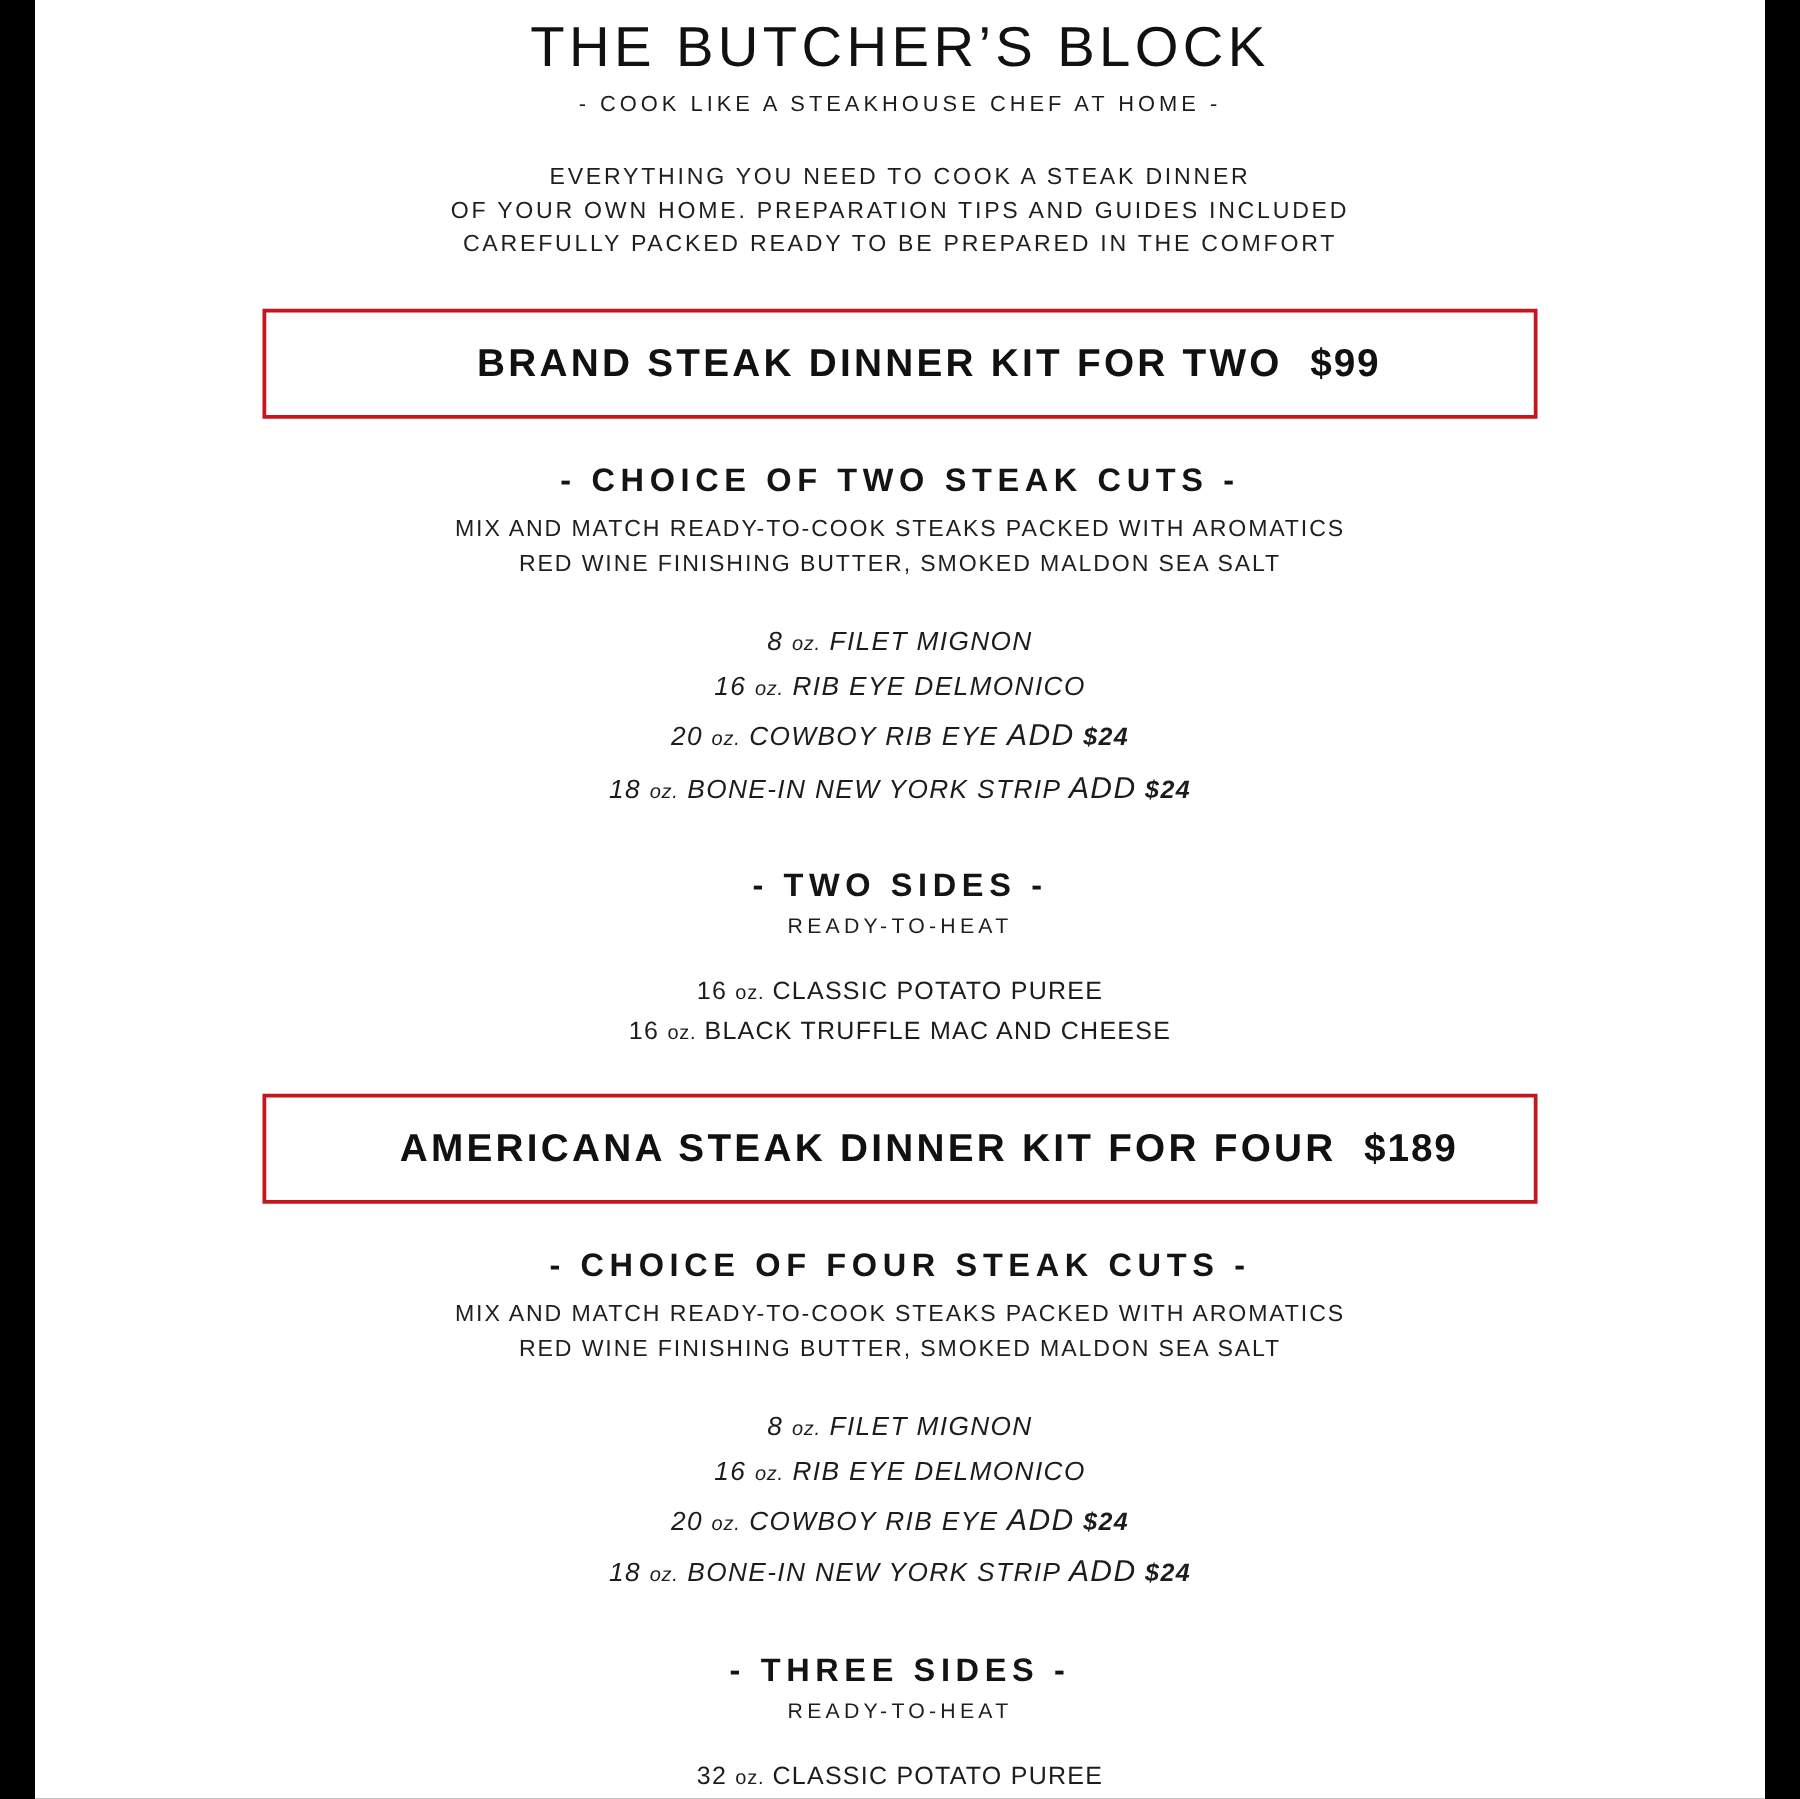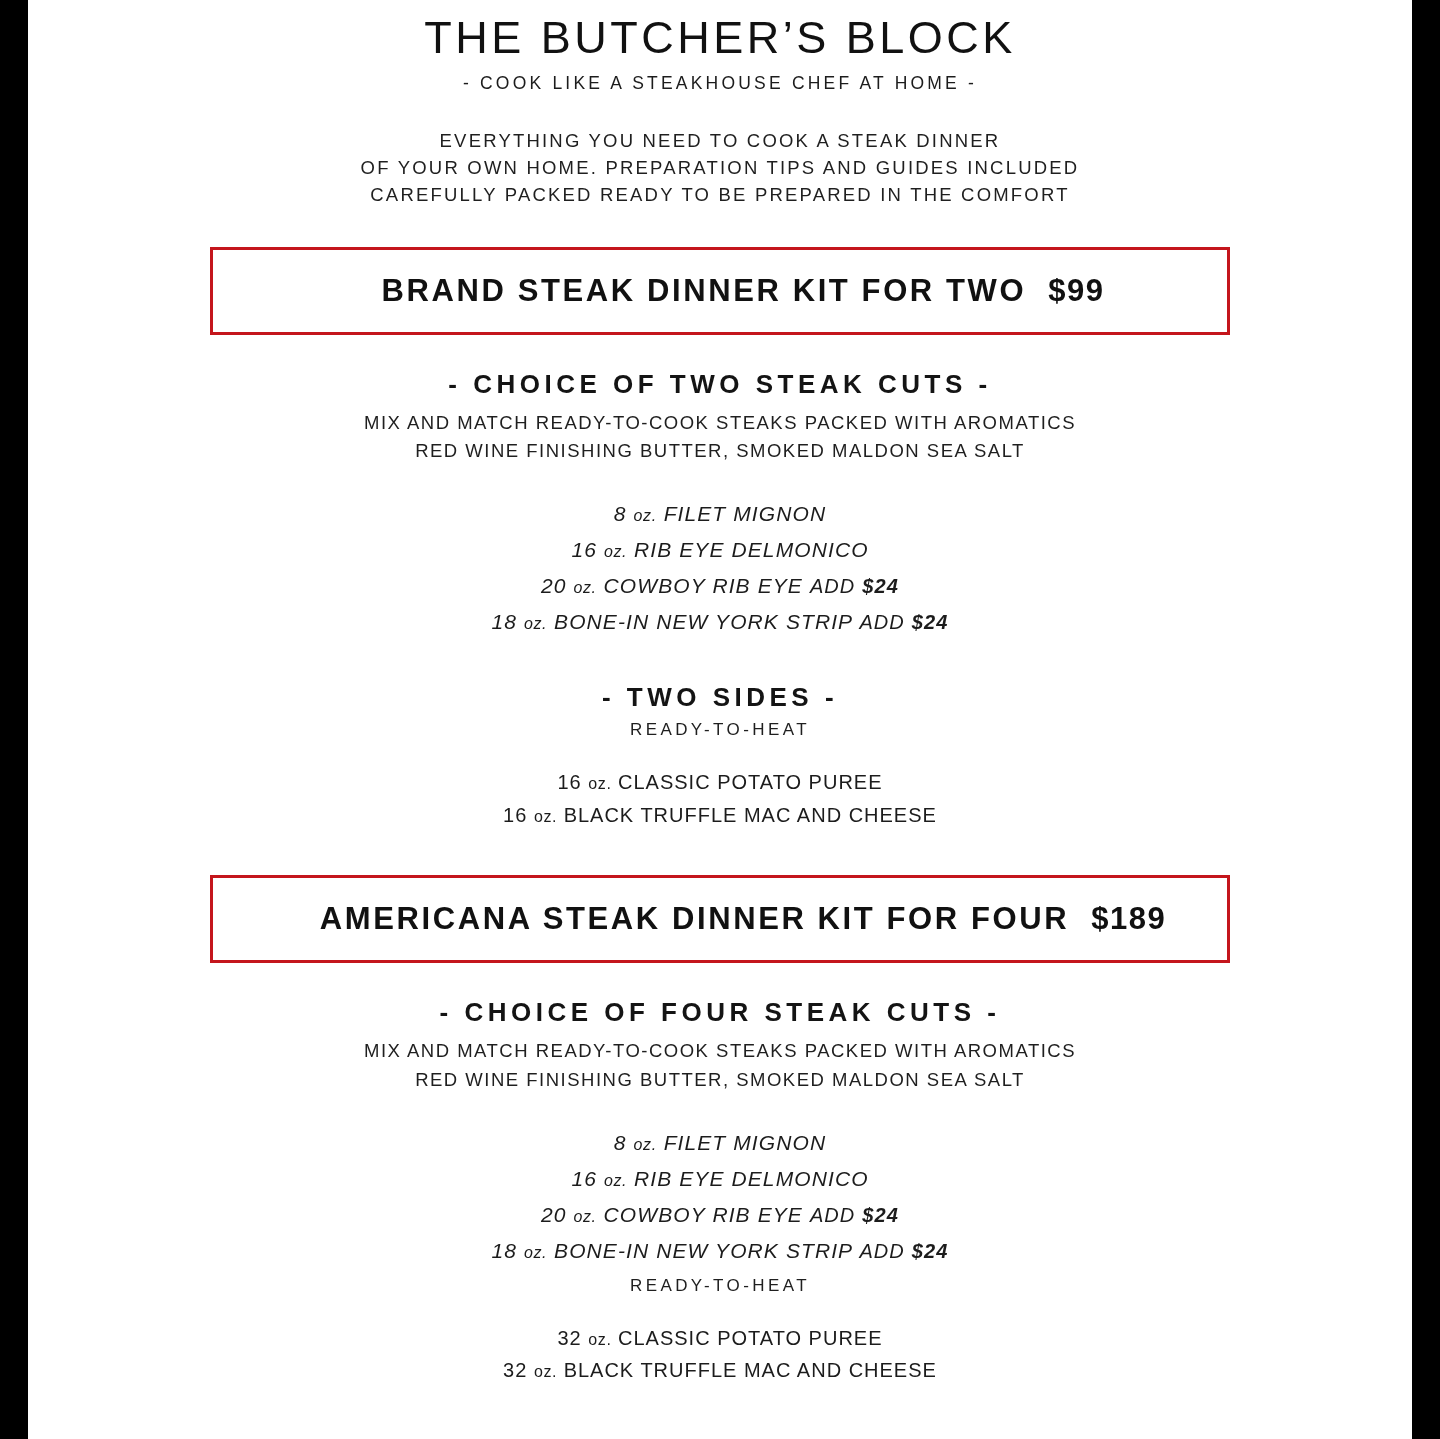--- a/index.html
+++ b/index.html
@@ -107,21 +107,21 @@
     font-size: 21px;
     letter-spacing: 1.1px;
     color: #1c1c1c;
     white-space: nowrap;
   }
   .item .oz {
     font-size: 16px;
     letter-spacing: 0.6px;
   }
   .item .add {
-    font-size: 20px;
+    font-size: 24px;
     letter-spacing: 1.1px;
     text-align: right;
   }
   .item .price {
     font-weight: 800;
     font-size: 20px;
   }
 
   .sides-head {
     margin-top: 42px;
@@ -211,21 +211,21 @@
         <span class="oz">oz.</span>
         <span>CLASSIC POTATO PUREE</span>
       </div>
       <div class="side">
         <span>16</span>
         <span class="oz">oz.</span>
         <span>BLACK TRUFFLE MAC AND CHEESE</span>
       </div>
     </div>
 
-    <div class="kit-banner" style="margin-top:44px;text-align:right;">
+    <div class="kit-banner" style="margin-top:33px;text-align:right;">
       <span class="kit-title">AMERICANA STEAK DINNER KIT FOR FOUR</span>
       <span class="kit-price">$189</span>
     </div>
 
     <div class="section-head">-  CHOICE OF FOUR STEAK CUTS  -</div>
     <div class="section-desc">
       <div>MIX AND MATCH READY-TO-COOK STEAKS PACKED WITH AROMATICS</div>
       <div>RED WINE FINISHING BUTTER, SMOKED MALDON SEA SALT</div>
     </div>
 
@@ -249,20 +249,21 @@
       </div>
       <div class="item">
         <span>18</span>
         <span class="oz">oz.</span>
         <span>BONE-IN NEW YORK STRIP</span>
         <span class="add">ADD</span>
         <span class="price">$24</span>
       </div>
     </div>
 
+    <div class="sides-head">-  THREE SIDES  -</div>
     <div class="sides-sub">READY-TO-HEAT</div>
     <div class="sides-list">
       <div class="side">
         <span>32</span>
         <span class="oz">oz.</span>
         <span>CLASSIC POTATO PUREE</span>
       </div>
       <div class="side">
         <span>32</span>
         <span class="oz">oz.</span>

